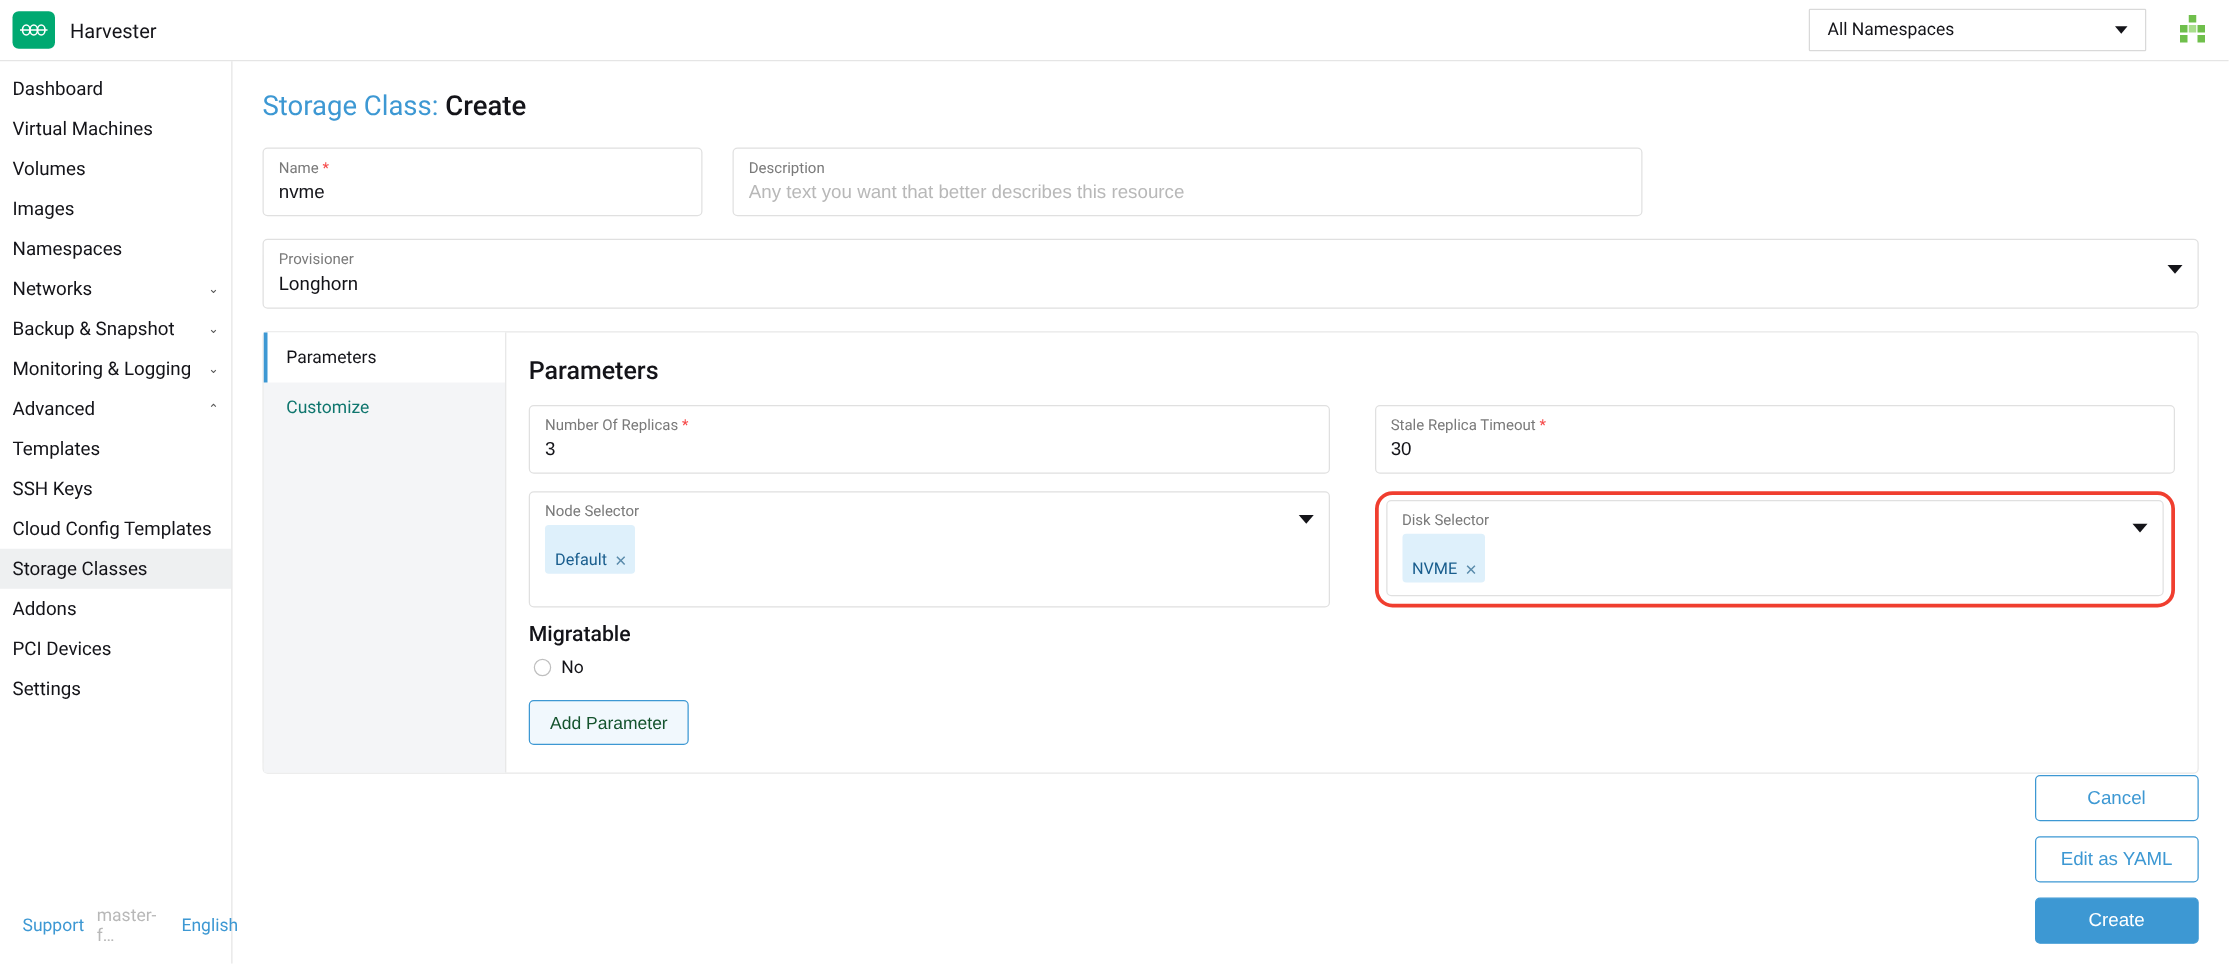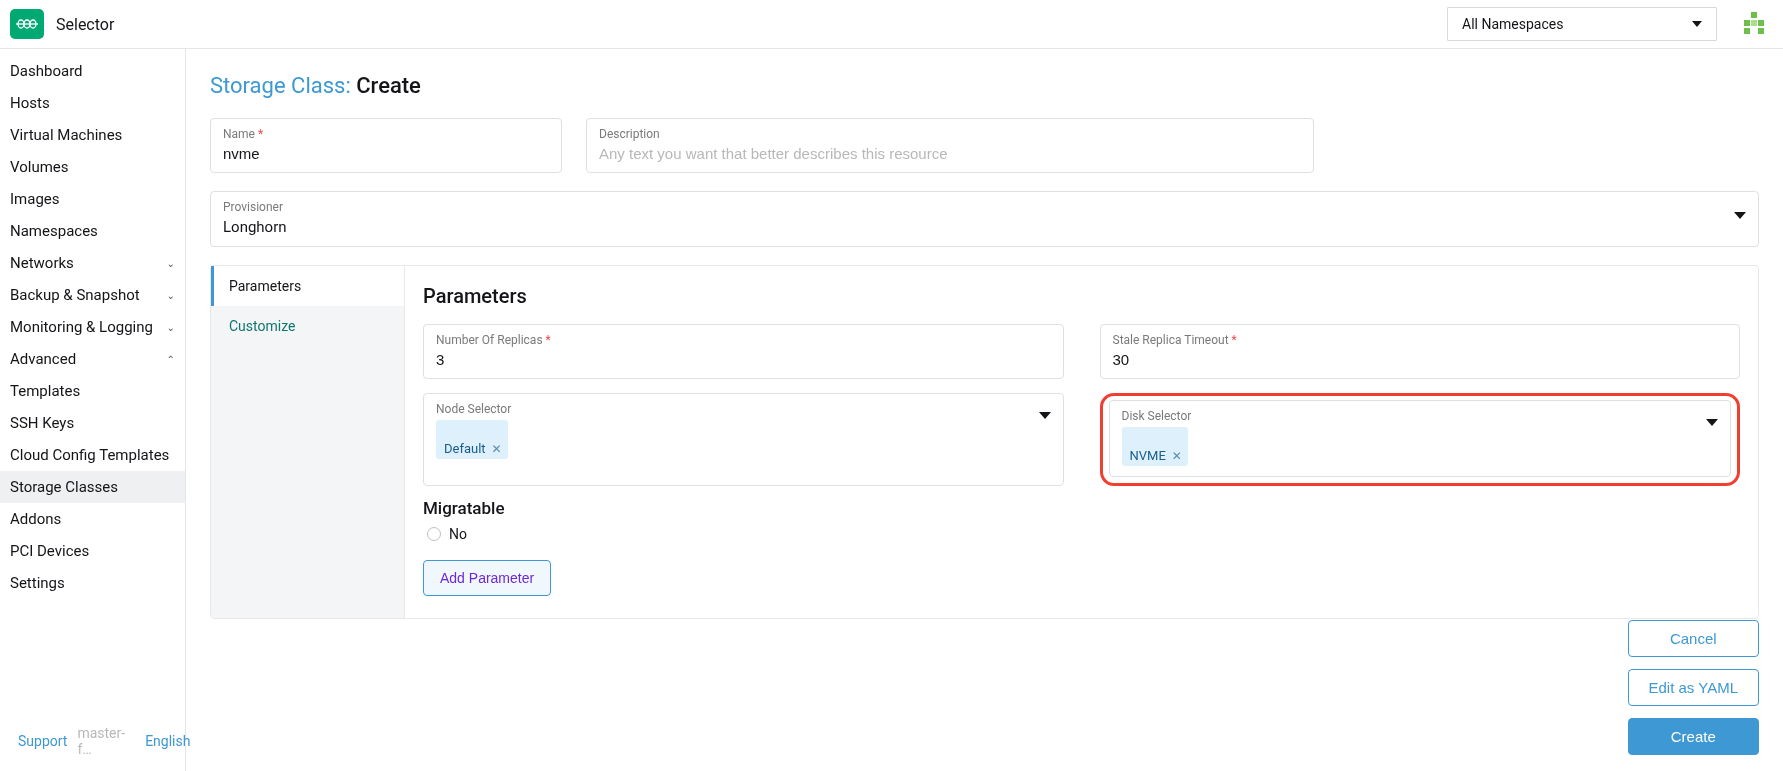--- a/index.html
+++ b/index.html
@@ -183,21 +183,21 @@
   .radio.checked { border-color: #3d98d3; }
   .radio.checked::after {
     content: ""; position: absolute; inset: 2px;
     background: #3d98d3; border-radius: 50%;
   }
   .radio-label { font-size: 14px; }
 
   .btn-outline {
     border: 1px solid #3d98d3;
     background: #f1f8fd;
-    color: #6d28d9;
+    color: #14532d;
     padding: 9px 16px;
     border-radius: 4px;
     cursor: pointer;
     font-size: 14px;
     margin-top: 14px;
   }
 
   
   .footer-actions {
     position: absolute;
@@ -238,21 +238,21 @@
     <div class="logo">
       <svg width="26" height="18" viewBox="0 0 26 18">
         <g stroke="#fff" stroke-width="1.3" fill="none">
           <ellipse cx="7" cy="9" rx="3" ry="4"></ellipse>
           <ellipse cx="13" cy="9" rx="3" ry="4"></ellipse>
           <ellipse cx="19" cy="9" rx="3" ry="4"></ellipse>
           <line x1="2" y1="9" x2="24" y2="9"></line>
         </g>
       </svg>
     </div>
-    <span class="brand-name">Selector</span>
+    <span class="brand-name">Harvester</span>
   </div>
   <div class="header-right">
     <div class="ns-select">
       <span>All Namespaces</span>
       <span class="chev-down"></span>
     </div>
     <div class="user-icon">
       <svg width="28" height="28" viewBox="0 0 28 28">
         <rect x="11" y="2" width="6" height="6" fill="#6fbf4b"></rect>
         <rect x="4" y="10" width="6" height="6" fill="#6fbf4b"></rect>
@@ -264,23 +264,20 @@
     </div>
   </div>
 </div>
 
 <div class="layout">
 
   <div class="sidebar">
     <div class="nav">
       <div class="nav-item">
           <span>Dashboard</span>
-        </div>
-      <div class="nav-item">
-          <span>Hosts</span>
         </div>
       <div class="nav-item">
           <span>Virtual Machines</span>
         </div>
       <div class="nav-item">
           <span>Volumes</span>
         </div>
       <div class="nav-item">
           <span>Images</span>
         </div>

